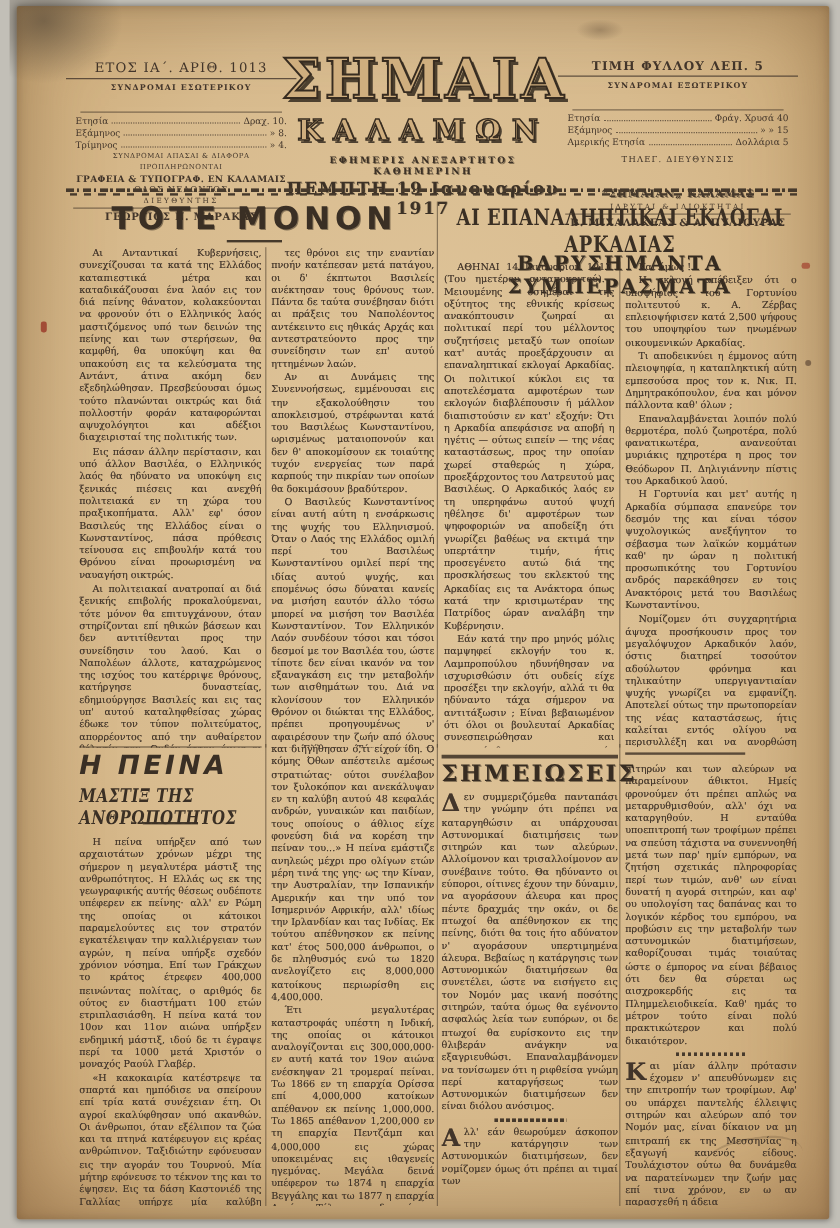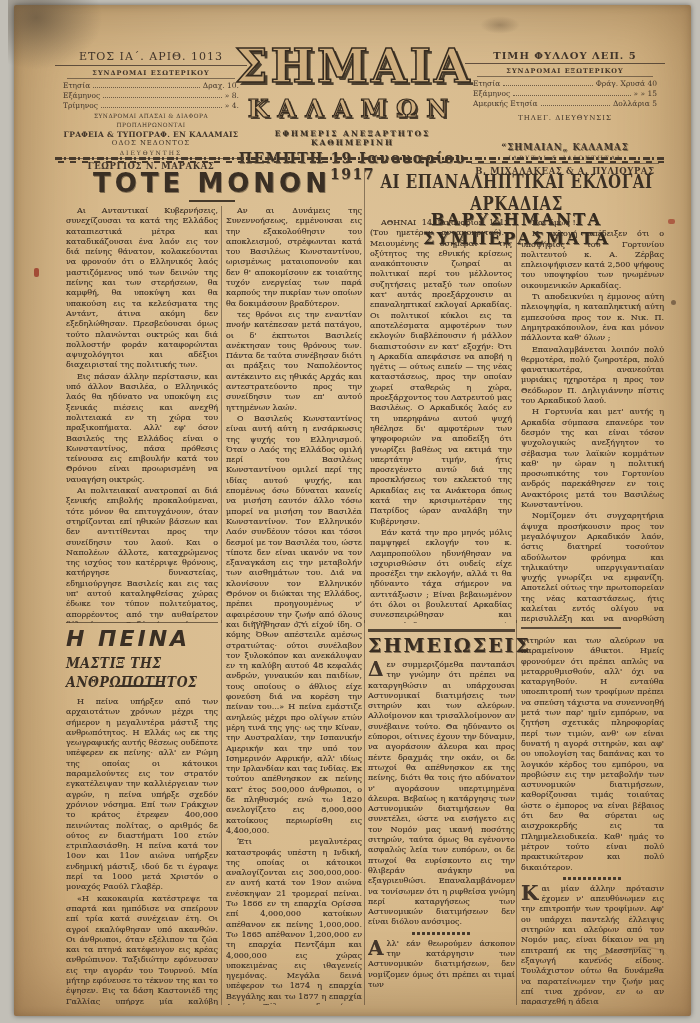--- a/index.html
+++ b/index.html
@@ -21,21 +21,21 @@
   .scribble{left:585px;top:948px;width:85px;height:40px;border-top:2px solid rgba(110,85,60,.3);
     border-radius:50% 40% 0 0;transform:rotate(-8deg);}
 
   .ink{color:#42352a;}
   
   .mh-left{position:absolute;left:55px;top:50px;width:192px;text-align:center;}
   .mh-right{position:absolute;left:465px;top:50px;width:200px;text-align:center;}
   .mh-center{position:absolute;left:235px;top:42px;width:235px;text-align:center;}
   .mh-issue{font-size:11px;font-weight:normal;letter-spacing:1px;padding-bottom:2px;border-bottom:1px solid rgba(66,53,42,.8);}
   .mh-price{font-size:10px;font-weight:bold;letter-spacing:1px;padding-bottom:2px;border-bottom:1px solid rgba(66,53,42,.8);}
-  .mh-subt{font-size:6.5px;font-weight:bold;letter-spacing:1px;margin:3px 12px 2px;padding-bottom:1px;border-bottom:1px solid rgba(66,53,42,.6);}
+  .mh-subt{font-size:6.5px;font-weight:bold;letter-spacing:1px;margin:3px 12px 2px;padding-bottom:16px;border-bottom:1px solid rgba(66,53,42,.6);}
   .rates{margin:2px 8px 0;}
   .rate-row{display:flex;align-items:baseline;font-size:7.5px;margin-top:1px;}
   .rate-label{white-space:nowrap;}
   .rate-lead{flex:1;border-bottom:1px dotted rgba(66,53,42,.7);margin:0 3px 2px;}
   .rate-value{white-space:nowrap;}
   .mh-note{font-size:5.8px;letter-spacing:.5px;margin-top:3px;}
   .mh-office{font-size:7.5px;font-weight:bold;margin-top:2px;letter-spacing:.3px;}
   .mh-office2{font-size:6.8px;letter-spacing:1px;}
   .mh-role{font-size:6px;letter-spacing:2px;margin-top:2px;}
   .mh-person{font-size:8.5px;font-weight:bold;letter-spacing:.6px;margin:2px 6px 0;padding-top:2px;border-top:1px solid rgba(66,53,42,.6);}
@@ -167,22 +167,22 @@
     <div class="h-underline"></div>
   </div>
 
   <div class="col" style="left:66px;top:206px;width:152px;height:417px;">
       <p>Αι Ανταντικαί Κυβερνήσεις, συνεχίζουσαι τα κατά της Ελλάδος καταπιεστικά μέτρα και καταδικάζουσαι ένα λαόν εις τον διά πείνης θάνατον, κολακεύονται να φρονούν ότι ο Ελληνικός λαός μαστιζόμενος υπό των δεινών της πείνης και των στερήσεων, θα καμφθή, θα υποκύψη και θα υπακούση εις τα κελεύσματα της Αντάντ, άτινα ακόμη δεν εξεδηλώθησαν. Πρεσβεύουσαι όμως τούτο πλανώνται οικτρώς και διά πολλοστήν φοράν καταφορώνται αψυχολόγητοι και αδέξιοι διαχειρισταί της πολιτικής των.</p>
       <p>Εις πάσαν άλλην περίστασιν, και υπό άλλον Βασιλέα, ο Ελληνικός λαός θα ηδύνατο να υποκύψη εις ξενικάς πιέσεις και ανεχθή πολιτειακά εν τη χώρα του πραξικοπήματα. Αλλ' εφ' όσον Βασιλεύς της Ελλάδος είναι ο Κωνσταντίνος, πάσα πρόθεσις τείνουσα εις επιβουλήν κατά του Θρόνου είναι προωρισμένη να ναυαγήση οικτρώς.</p>
       <p>Αι πολιτειακαί ανατροπαί αι διά ξενικής επιβολής προκαλούμεναι, τότε μόνον θα επιτυγχάνουν, όταν στηρίζονται επί ηθικών βάσεων και δεν αντιτίθενται προς την συνείδησιν του λαού. Και ο Ναπολέων άλλοτε, καταχρώμενος της ισχύος του κατέρριψε θρόνους, κατήργησε δυναστείας, εδημιούργησε Βασιλείς και εις τας υπ' αυτού καταληφθείσας χώρας έδωκε τον τύπον πολιτεύματος, απορρέοντος από την αυθαίρετον θέλησίν του. Ουδέν ήττον όμως οι υπ' αυτού ιδρυθέν-</p>
     </div>
   <div class="vrule" style="left:221px;top:206px;height:417px;"></div>
   <div class="col" style="left:226px;top:206px;width:136px;height:417px;">
+      <p>τες θρόνοι εις την εναντίαν πνοήν κατέπεσαν μετά πατάγου, οι δ' έκπτωτοι Βασιλείς ανέκτησαν τους θρόνους των. Πάντα δε ταύτα συνέβησαν διότι αι πράξεις του Ναπολέοντος αντέκειντο εις ηθικάς Αρχάς και αντεστρατεύοντο προς την συνείδησιν των επ' αυτού ηττημένων λαών.</p>
       <p>Αν αι Δυνάμεις της Συνεννοήσεως, εμμένουσαι εις την εξακολούθησιν του αποκλεισμού, στρέφωνται κατά του Βασιλέως Κωνσταντίνου, ωρισμένως ματαιοπονούν και δεν θ' αποκομίσουν εκ τοιαύτης τυχόν ενεργείας των παρά καρπούς την πικρίαν των οποίων θα δοκιμάσουν βραδύτερον.</p>
-      <p>τες θρόνοι εις την εναντίαν πνοήν κατέπεσαν μετά πατάγου, οι δ' έκπτωτοι Βασιλείς ανέκτησαν τους θρόνους των. Πάντα δε ταύτα συνέβησαν διότι αι πράξεις του Ναπολέοντος αντέκειντο εις ηθικάς Αρχάς και αντεστρατεύοντο προς την συνείδησιν των επ' αυτού ηττημένων λαών.</p>
       <p>Ο Βασιλεύς Κωνσταντίνος είναι αυτή αύτη η ενσάρκωσις της ψυχής του Ελληνισμού. Όταν ο Λαός της Ελλάδος ομιλή περί του Βασιλέως Κωνσταντίνου ομιλεί περί της ιδίας αυτού ψυχής, και επομένως όσω δύναται κανείς να μισήση εαυτόν άλλο τόσω μπορεί να μισήση τον Βασιλέα Κωνσταντίνον. Τον Ελληνικόν Λαόν συνδέουν τόσοι και τόσοι δεσμοί με τον Βασιλέα του, ώστε τίποτε δεν είναι ικανόν να τον εξαναγκάση εις την μεταβολήν των αισθημάτων του. Διά να κλονίσουν τον Ελληνικόν Θρόνον οι διώκται της Ελλάδος, πρέπει προηγουμένως ν' αφαιρέσουν την ζωήν από όλους τους Έλληνας. Τότε μόνον οι αντιδυναστικοί σκοποί δύνανται να τελεσφορήσωσι.</p>
     </div>
 
   <div class="vrule" style="left:364px;top:168px;height:455px;"></div>
 
   <div class="h-ark">
     <div class="h-ark-kicker">ΑΙ ΕΠΑΝΑΛΗΠΤΙΚΑΙ ΕΚΛΟΓΑΙ ΑΡΚΑΔΙΑΣ</div>
     <div class="h-ark-main">ΒΑΡΥΣΗΜΑΝΤΑ ΣΥΜΠΕΡΑΣΜΑΤΑ</div>
   </div>
 

